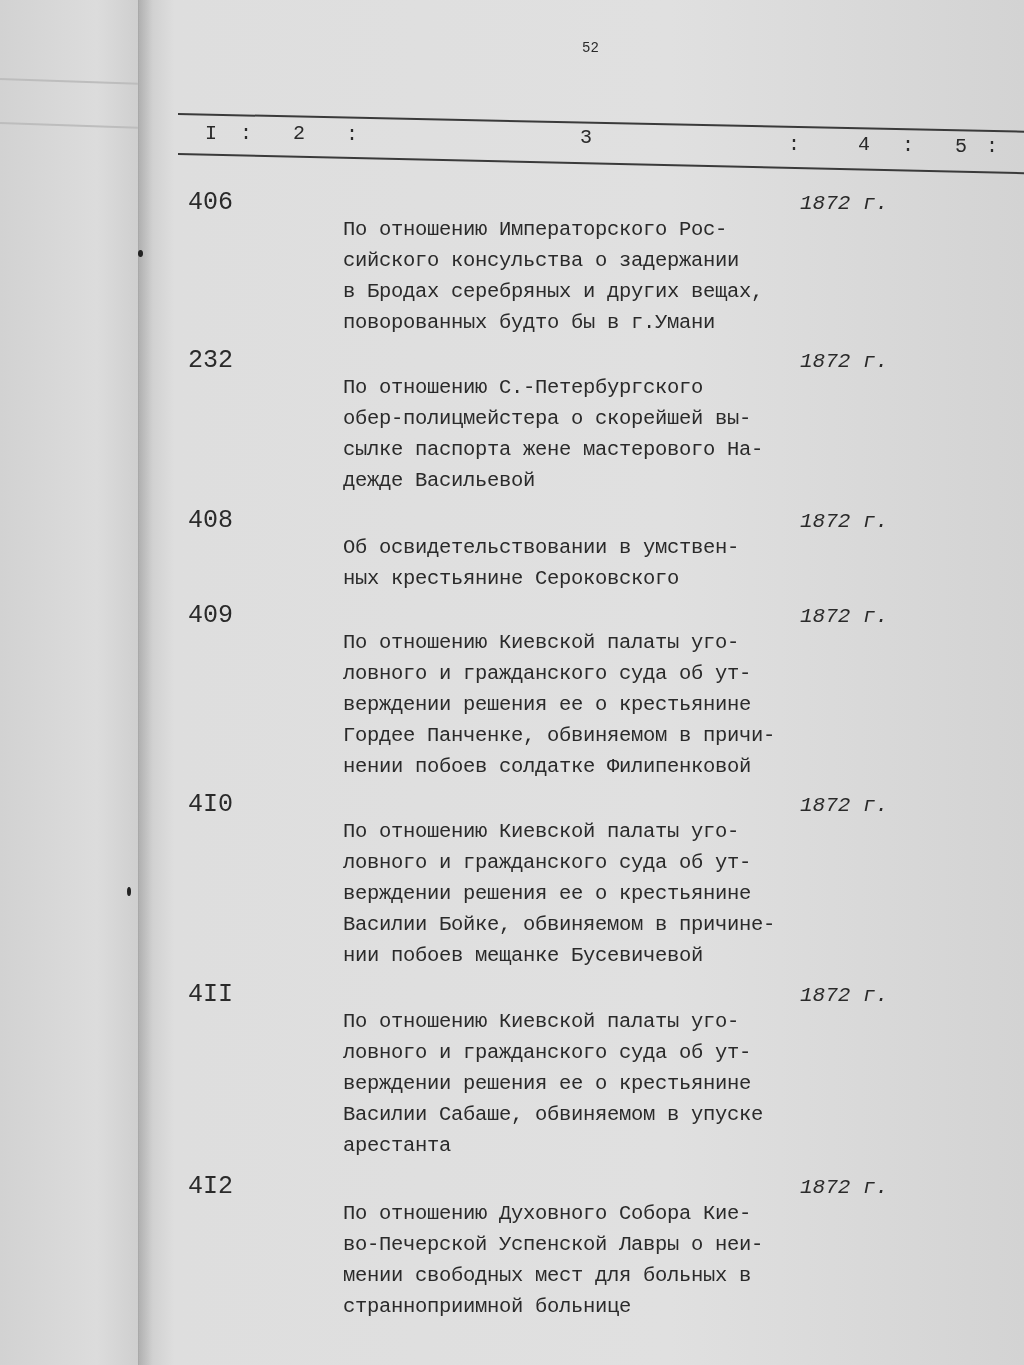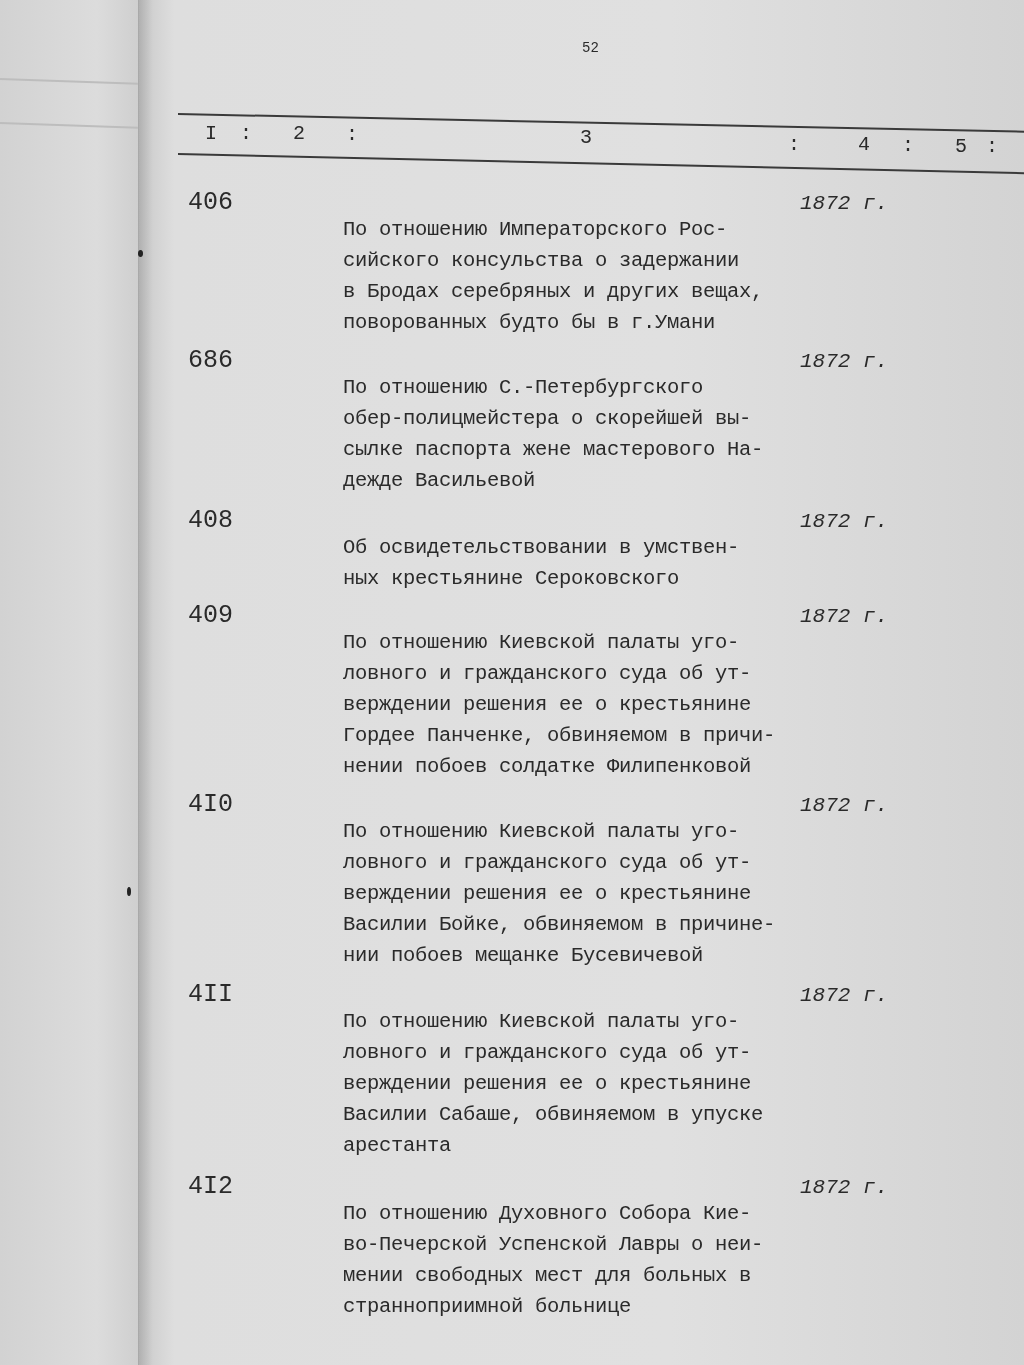--- a/index.html
+++ b/index.html
@@ -132,21 +132,21 @@
 <div class="entry" style="top:188px;">
   <span class="entry-number">406</span>
   <span class="entry-text">По отношению Императорского Рос-
 сийского консульства о задержании
 в Бродах серебряных и других вещах,
 поворованных будто бы в г.Умани</span>
   <span class="entry-year">1872 г.</span>
 </div>
 
 <div class="entry" style="top:346px;">
-  <span class="entry-number">686</span>
+  <span class="entry-number">232</span>
   <span class="entry-text">По отношению С.-Петербургского
 обер-полицмейстера о скорейшей вы-
 сылке паспорта жене мастерового На-
 дежде Васильевой</span>
   <span class="entry-year">1872 г.</span>
 </div>
 
 <div class="entry" style="top:506px;">
   <span class="entry-number">408</span>
   <span class="entry-text">Об освидетельствовании в умствен-

